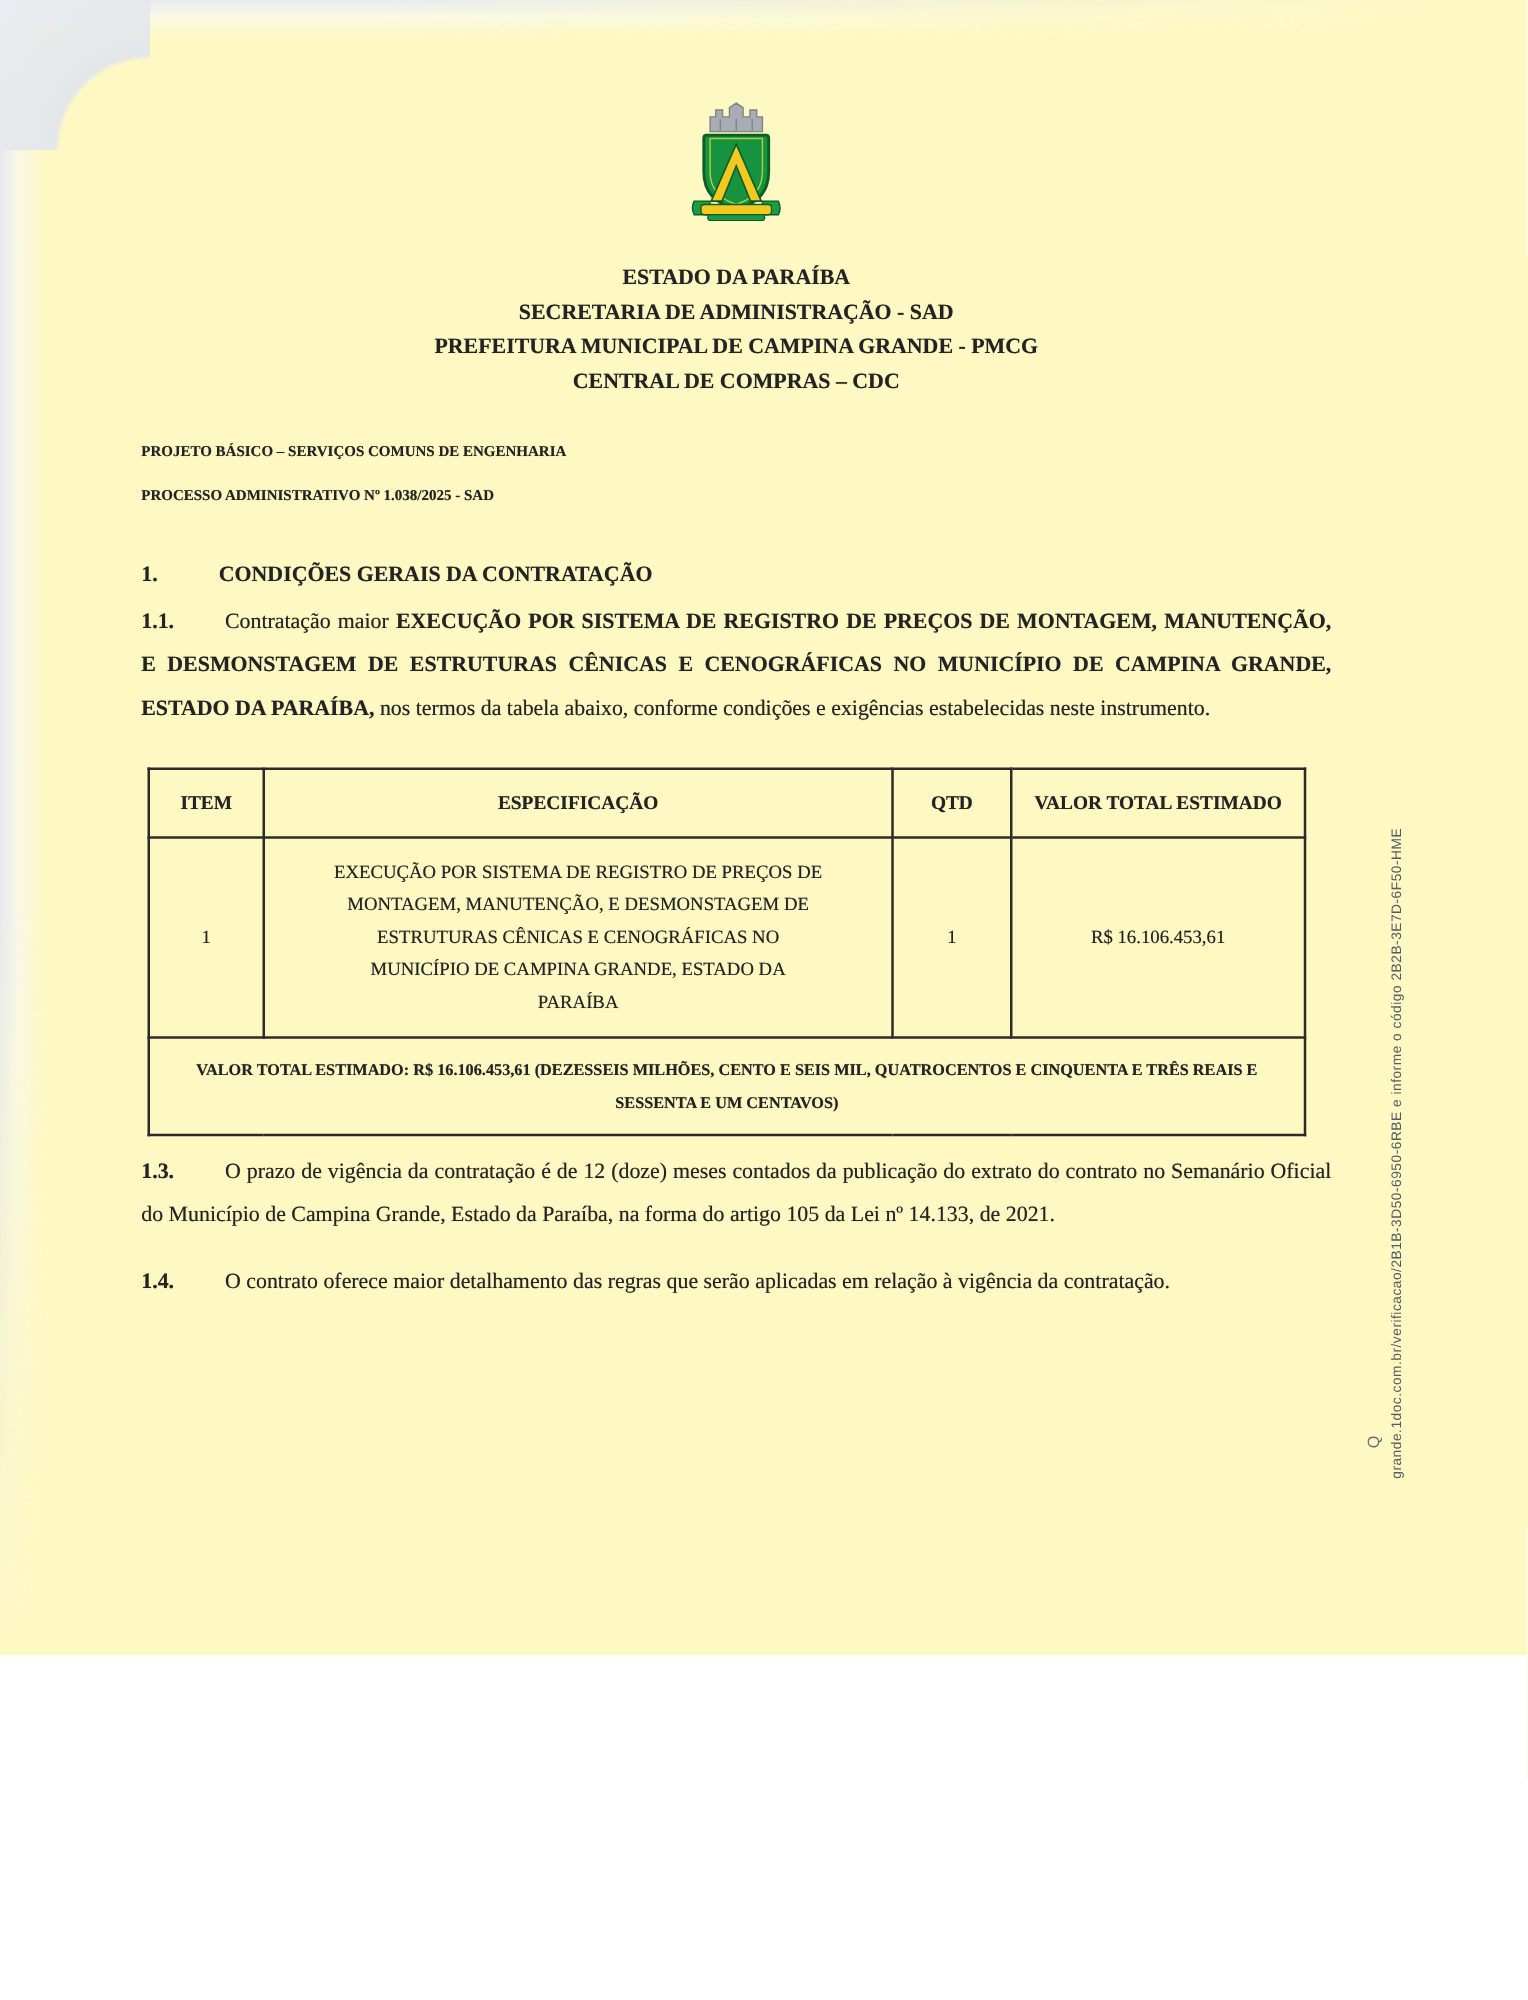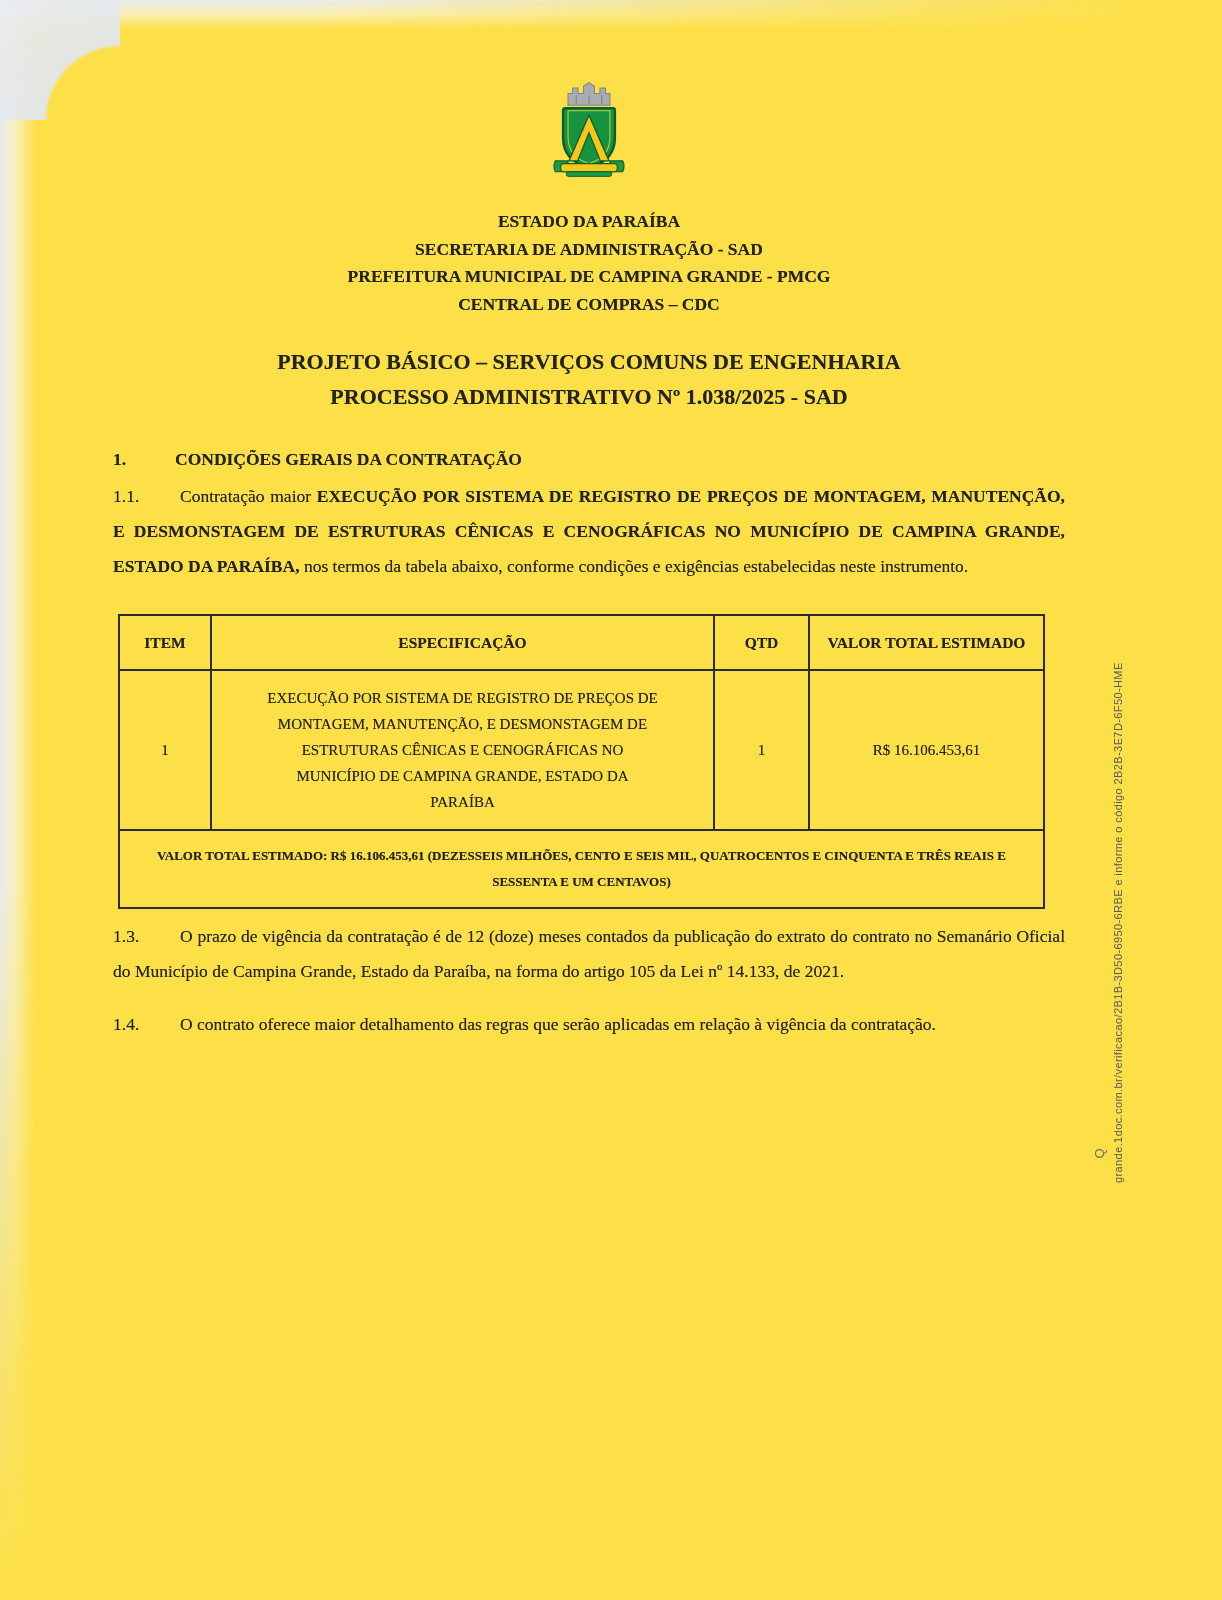--- a/index.html
+++ b/index.html
@@ -1,19 +1,19 @@
 <!DOCTYPE html>
 <html lang="pt"><head>
 <meta charset="utf-8">
 <style>
   html,body{margin:0;padding:0;background:#ffffff;}
   .stage{
     position:relative;
-    width:1222px;height:1600px;
-    background:#fde047;
+    width:1222px;height:1324px;
+    background:#fef9c3;
     overflow:hidden;
     font-family:"Liberation Serif","DejaVu Serif",serif;
     color:#232323;
   }
   
   .band-left{
     position:absolute;left:0;top:0;width:36px;height:100%;
     background:linear-gradient(to right,#e6e9ee 0,rgba(245,247,249,.7) 14px,rgba(255,255,255,0) 36px);
     -webkit-mask-image:linear-gradient(to bottom,#000 55%,rgba(0,0,0,.25) 85%,transparent 100%);
     mask-image:linear-gradient(to bottom,#000 55%,rgba(0,0,0,.25) 85%,transparent 100%);
@@ -32,25 +32,25 @@
     pointer-events:none;
   }
   .content{
     position:absolute;left:113px;top:80px;width:952px;
     font-size:17.5px;line-height:35px;
     text-shadow:0 0 .6px rgba(40,40,40,.55);
   }
   .logo-wrap{text-align:center;margin-bottom:18px;}
   .logo-wrap svg{display:inline-block;}
   .org-header{text-align:center;font-weight:bold;font-size:17.5px;line-height:27.5px;}
-  .titles{text-align:center;font-weight:bold;font-size:22px;line-height:35px;margin-top:26px;}
+  .titles{text-align:left;font-weight:bold;font-size:12px;line-height:35px;margin-top:26px;}
   .section-heading{display:flex;font-weight:bold;margin-top:28px;}
   .section-heading .num{width:62px;flex:0 0 62px;}
   .clause{text-align:justify;margin-top:4px;}
-  .clause .cnum{display:inline-block;width:67px;}
+  .clause .cnum{display:inline-block;width:67px;font-weight:bold;}
   .clause b{font-weight:bold;}
   table.spec{
     border-collapse:collapse;
     width:925px;margin:30px 0 10px 5px;
     table-layout:fixed;
   }
   table.spec th,table.spec td{
     border:2px solid #2b2b2b;
     text-align:center;vertical-align:middle;
     text-shadow:0 0 .6px rgba(40,40,40,.55);

